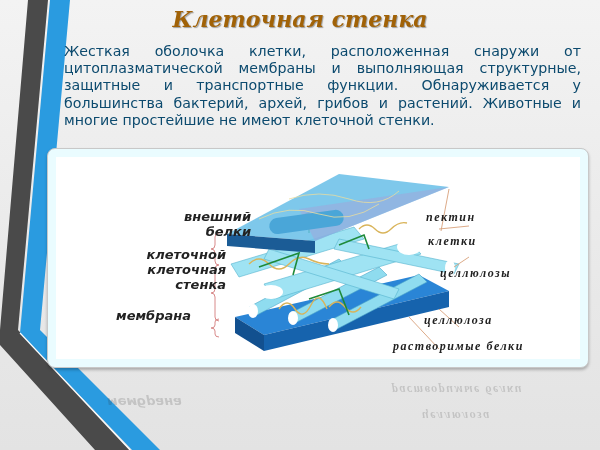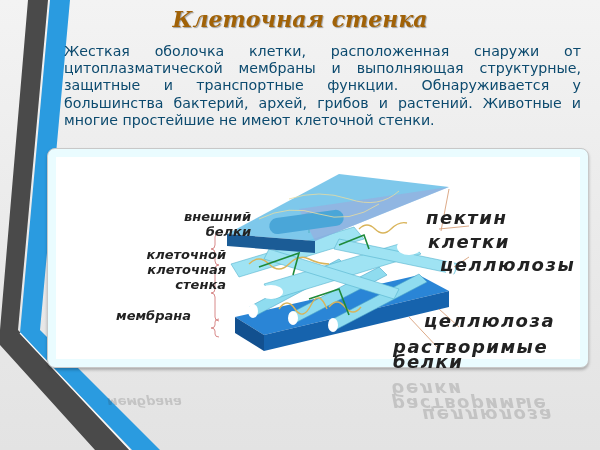--- a/index.html
+++ b/index.html
@@ -26,21 +26,21 @@
     box-shadow: 0 2px 3px rgba(0,0,0,0.25);
   }
   .frame-inner {
     position:absolute; left:8px; top:8px; right:8px; bottom:8px; background:#fff;
   }
   .lbl {
     position:absolute; font-style: italic; font-weight: bold; font-size: 13px;
     color:#222; line-height: 15px;
   }
   .lbl.r { text-align:right; }
-  .lbl.big { font-size: 18px; letter-spacing: 1.5px; }
+  .lbl.big { font-size: 12px; letter-spacing: 1.5px; font-family: Liberation Serif, serif; }
   .reflection {
     position:absolute; left:47px; top:370px; width:540px; height:80px;
     opacity:0.18; overflow:hidden;
   }
   .reflection .lbl { transform: scaleY(-1); color:#333; }
 </style>
 </head>
 <body>
 
 <svg class="deco" viewBox="0 0 600 450">
@@ -128,21 +128,21 @@
       <div>клеточная</div>
       <div>стенка</div>
     </div>
     <div class="lbl r" style="left:0px;top:151px;width:135px;">
       <div>мембрана</div>
     </div>
 
     <div class="lbl big" style="left:370px;top:53px;">пектин</div>
     <div class="lbl big" style="left:372px;top:77px;">
       <div>клетки</div>
-      <div style="padding-left:12px;margin-top:8px;">целлюлозы</div>
+      <div style="padding-left:12px;margin-top:17px;">целлюлозы</div>
     </div>
     <div class="lbl big" style="left:368px;top:156px;">целлюлоза</div>
     <div class="lbl big" style="left:337px;top:182px;">растворимые белки</div>
   </div>
 </div>
 
 <div class="reflection">
   <div class="lbl big" style="left:345px;top:12px;">растворимые белки</div>
   <div class="lbl big" style="left:375px;top:38px;">целлюлоза</div>
   <div class="lbl r" style="left:20px;top:25px;width:115px;">мембрана</div>

